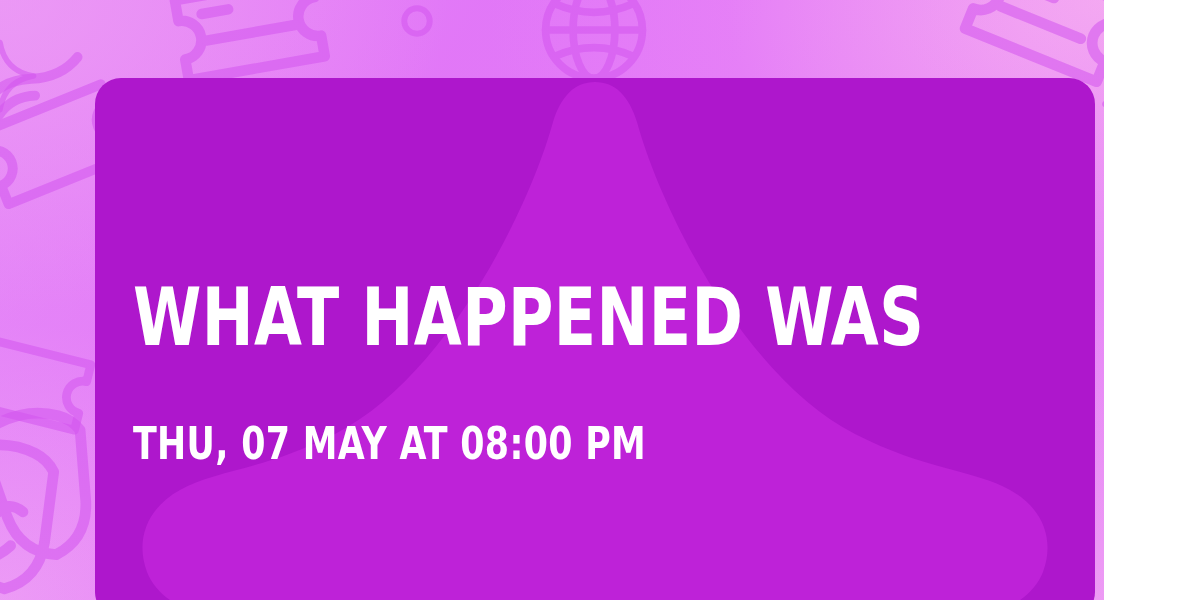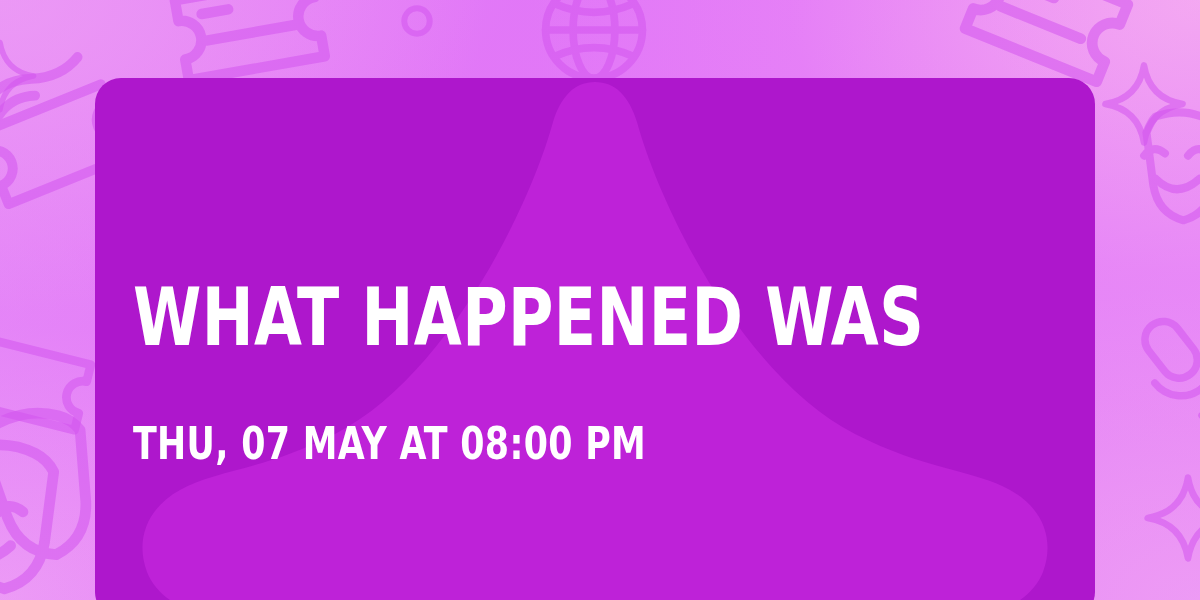--- a/index.html
+++ b/index.html
@@ -6,21 +6,21 @@
     margin: 0;
     padding: 0;
     background: #ffffff;
   }
   body {
     font-family: "Liberation Sans", sans-serif;
   }
 
   .stage {
     position: relative;
-    width: 1200px;
+    width: 1104px;
     height: 600px;
     overflow: hidden;
   }
 
   
   .bg-base {
     position: absolute;
     inset: 0;
     background: #e279f7;
   }

